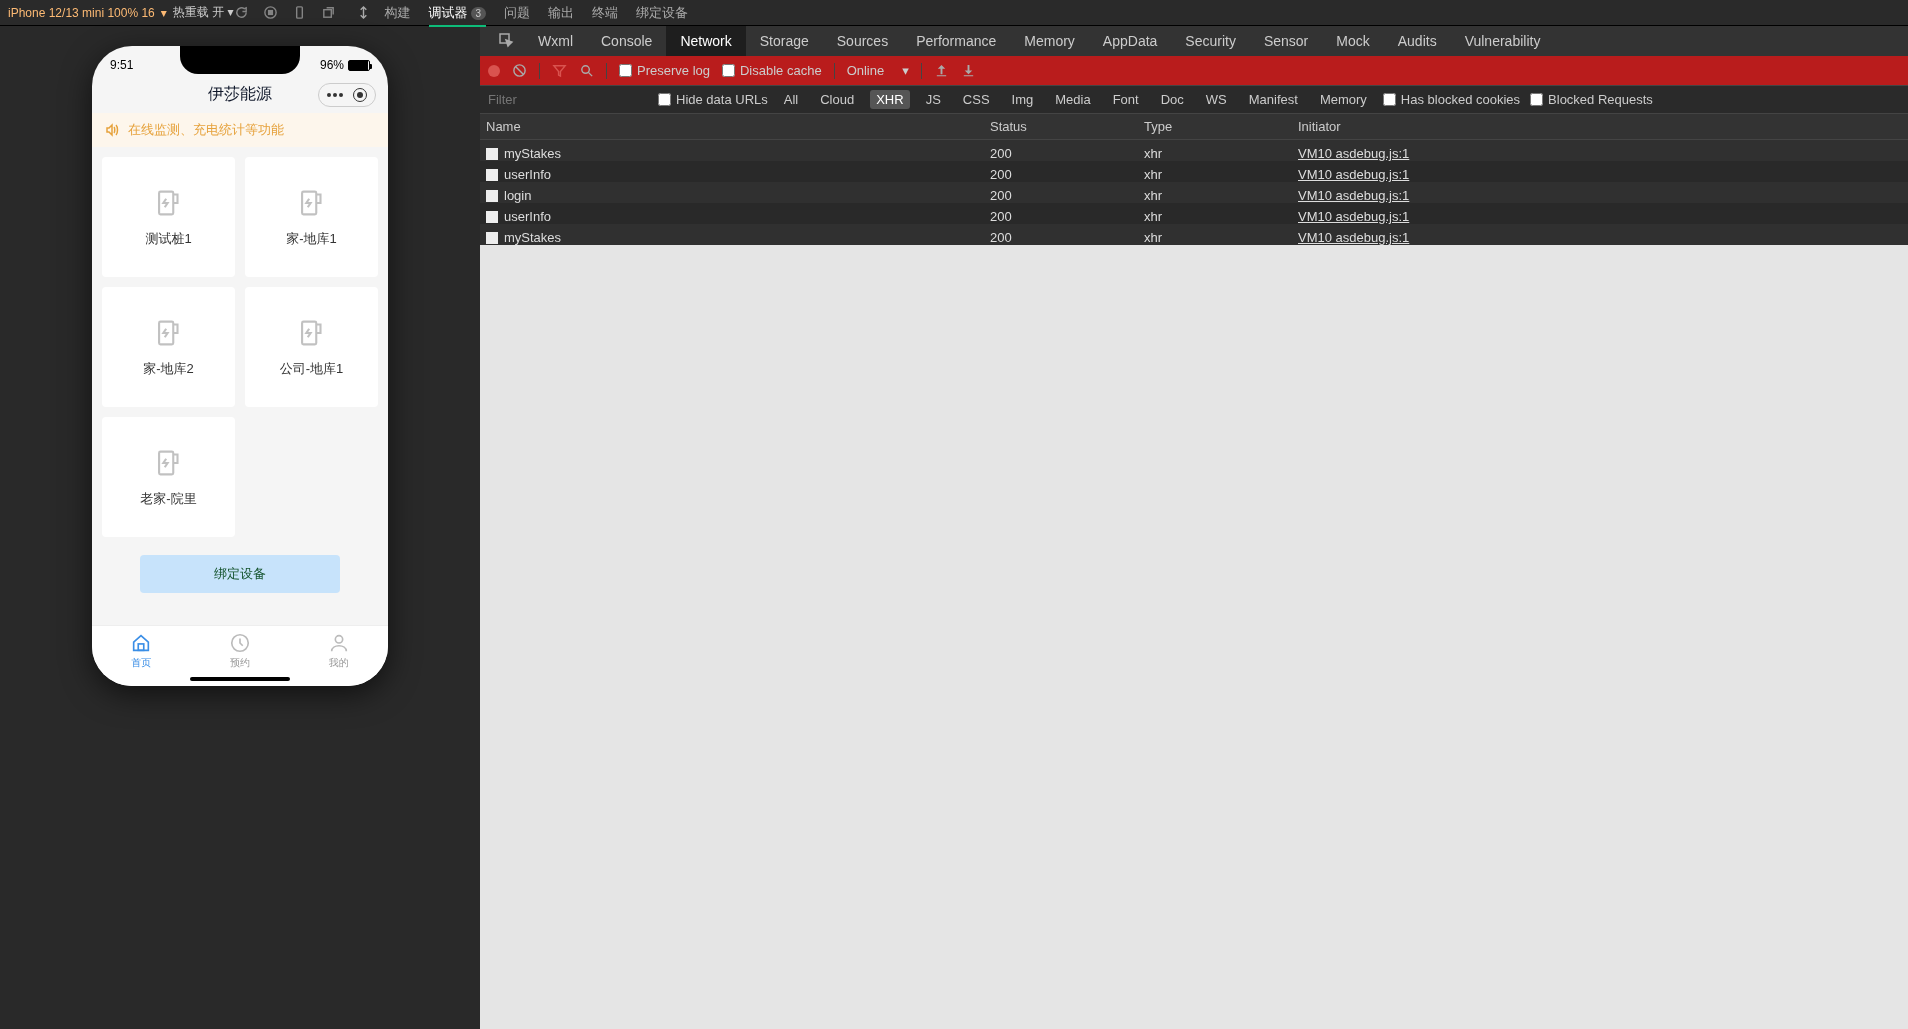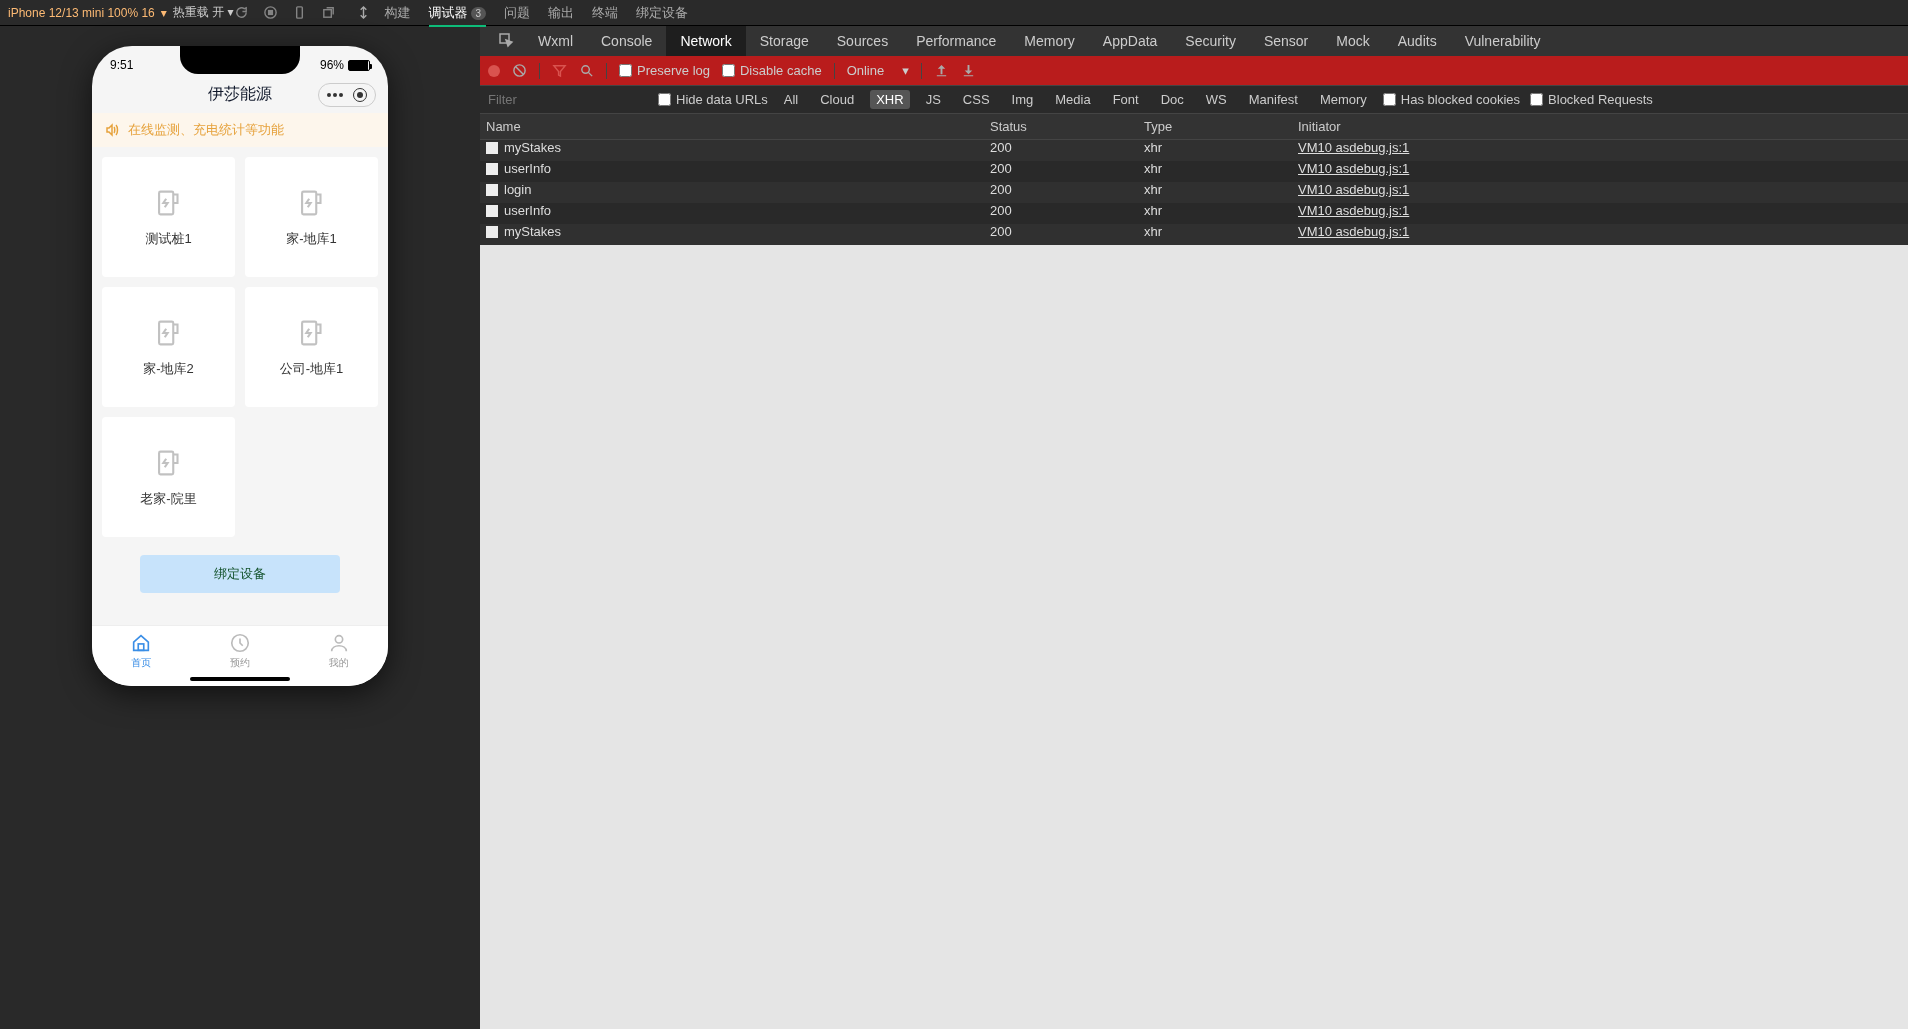--- a/index.html
+++ b/index.html
@@ -65,21 +65,21 @@
 .filter-input { background: transparent; border: none; color: #ccc; width: 160px; outline: none; font-size: 13px; }
 .filter-chip { color: #ccc; padding: 2px 6px; cursor: pointer; }
 .filter-chip.active { background: #555; border-radius: 3px; color: #fff; }
 .dt-table { flex: 1; background: #e5e5e5; }
 .dt-thead { display: flex; background: #333; height: 26px; align-items: center; font-size: 13px; color: #ccc; border-bottom: 1px solid #444; }
 .col-name { flex: 0 0 510px; padding-left: 6px; }
 .col-status { flex: 0 0 154px; }
 .col-type { flex: 0 0 154px; }
 .col-init { flex: 1; }
 .dt-tbody { }
-.dt-trow { display: flex; height: 21px; align-items: flex-start; font-size: 13px; color: #ddd; }
+.dt-trow { display: flex; height: 21px; align-items: flex-end; font-size: 13px; color: #ddd; }
 .dt-trow:nth-child(odd) { background: #303030; }
 .dt-trow:nth-child(even) { background: #292929; }
 .row-name { display: flex; align-items: center; gap: 6px; padding-left: 6px; }
 .row-icon { width: 12px; height: 12px; background: #eee; display: inline-block; }
 .initiator-link { color: #ddd; text-decoration: underline; cursor: pointer; }
 .divider { border-left: 1px solid #444; height: 16px; }
 </style>
 </head>
 <body>
 

